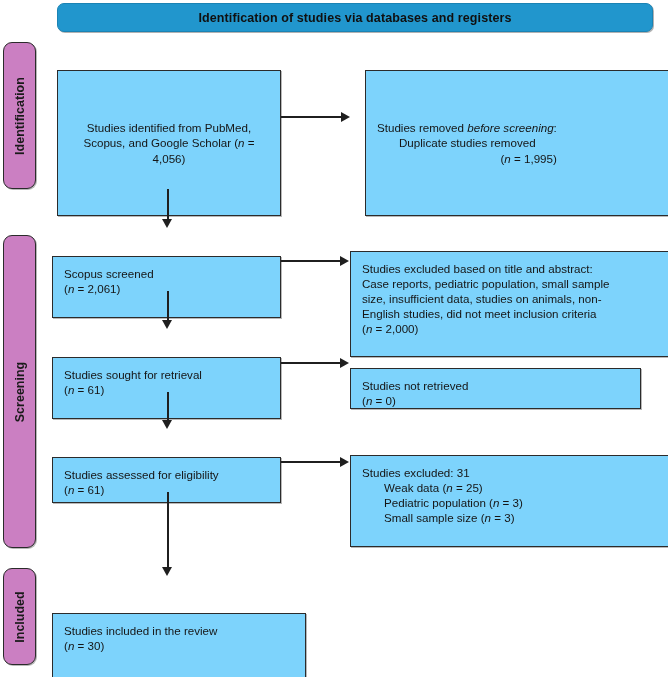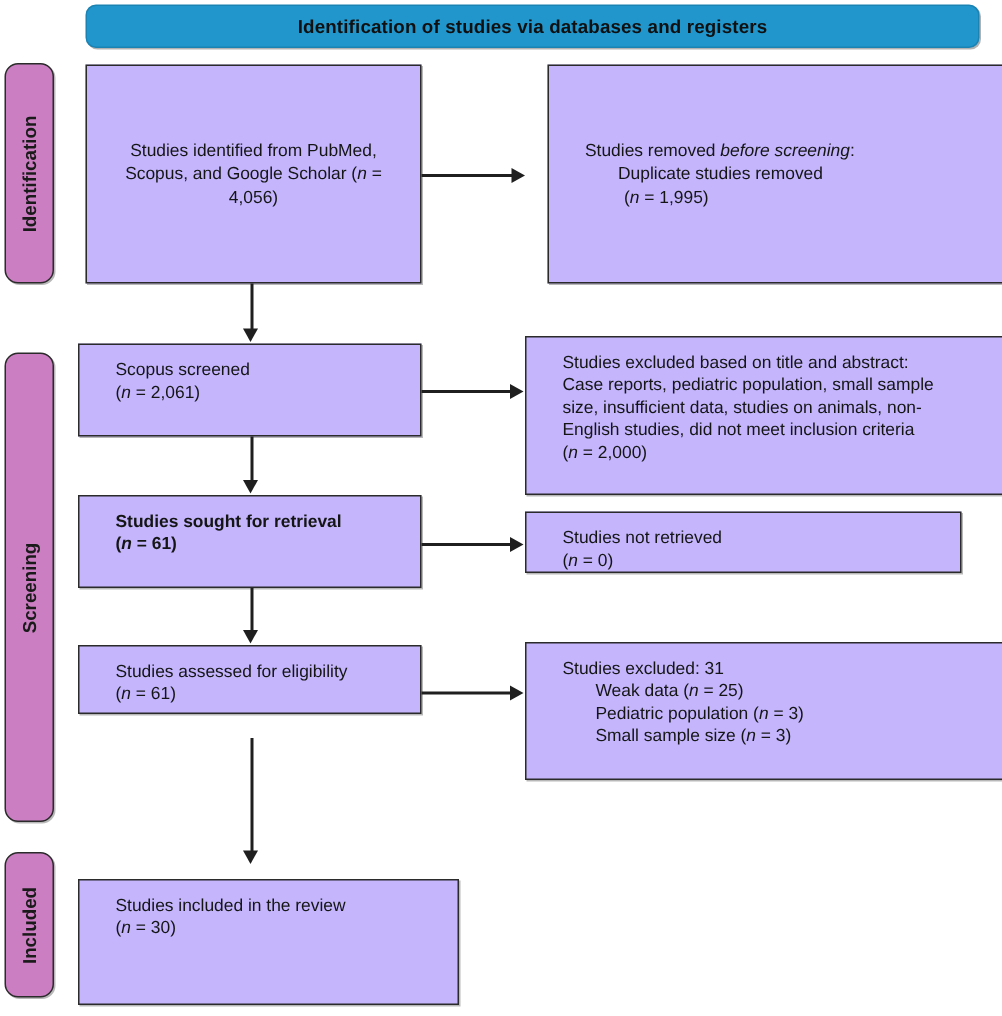--- a/index.html
+++ b/index.html
@@ -66,50 +66,51 @@
     font-weight: bold;
     color: #1a1a1a;
   }
   #stage-identification { top: 42px;  height: 147px; }
   #stage-screening     { top: 235px; height: 313px; }
   #stage-included      { top: 568px; height: 97px;  }
 
   
   .flow-box {
     position: absolute;
-    background: #c4b5fd;
+    background: #7dd3fc;
     border: 1.5px solid #2b2b2b;
     box-sizing: border-box;
     box-shadow: 1px 1px 0 rgba(0,0,0,0.28);
-    padding: 9px 24px;
+    padding: 9px 11px;
+    margin-top: 27px;
   }
   .flow-box .box-text {
     font-size: 11.6px;
     line-height: 1.30;
     color: #151515;
   }
   .flow-box.centered {
     display: flex;
     align-items: center;
     justify-content: center;
   }
   .flow-box.centered .box-text { text-align: center; }
   .flow-box.vcenter {
     display: flex;
     align-items: center;
   }
   .indent-1 { padding-left: 22px; display: block; }
-  .indent-2 { padding-left: 26px; display: block; }
+  .indent-2 { padding-left: 26px; display: block; text-align: right; }
   em.ital { font-style: italic; }
   i.n-ital { font-style: italic; }
 
   
   #box-identified    { left: 57px;  top: 43px;  width: 224px; height: 146px; }
   #box-screened      { left: 52px;  top: 229px; width: 229px; height: 62px;  }
-  #box-sought        { left: 52px;  top: 330px; width: 229px; height: 62px; font-weight: bold;  }
+  #box-sought        { left: 52px;  top: 330px; width: 229px; height: 62px;  }
   #box-assessed      { left: 52px;  top: 430px; width: 229px; height: 46px;  }
   #box-included      { left: 52px;  top: 586px; width: 254px; height: 84px;  }
 
   
   #box-removed       { left: 365px; top: 43px;  width: 343px; height: 146px; }
   #box-excluded-ta   { left: 350px; top: 224px; width: 330px; height: 106px; }
   #box-not-retrieved { left: 350px; top: 341px; width: 291px; height: 41px;  }
   #box-excluded-elig { left: 350px; top: 428px; width: 324px; height: 92px;  }
 
   

